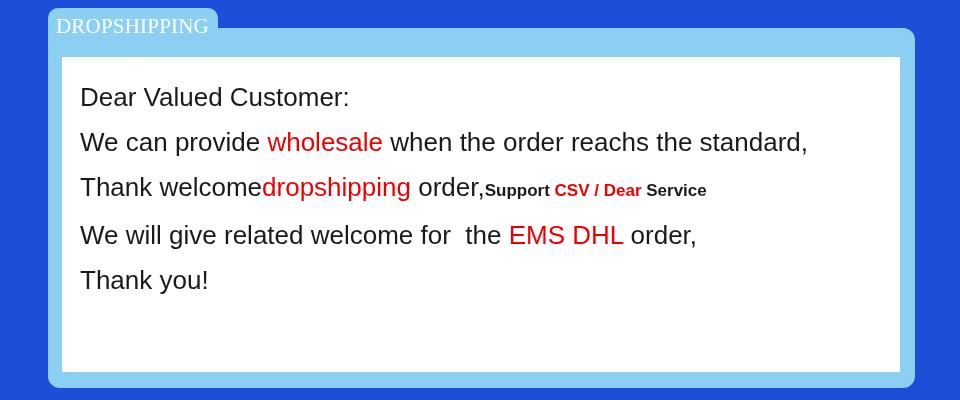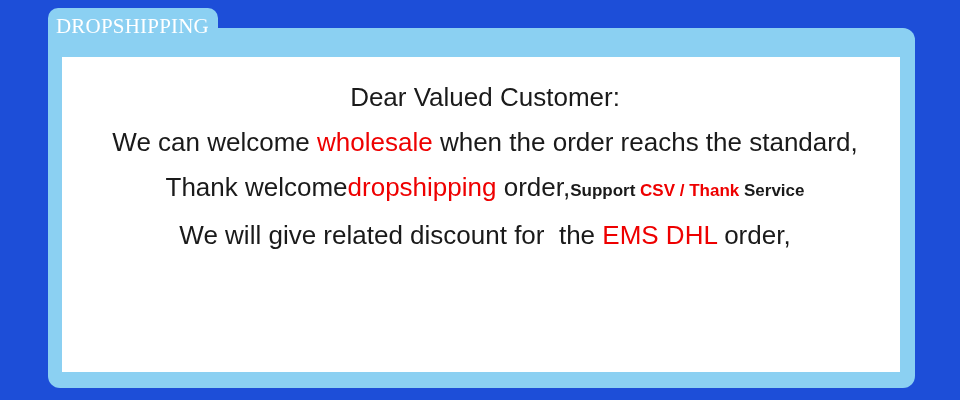--- a/index.html
+++ b/index.html
@@ -75,21 +75,20 @@
     top: 18px;
     width: 810px;
   }
 
   .msg-line {
     font-size: 26px;
     line-height: 45px;
     color: #1a1a1a;
     white-space: pre;
     font-family: "Liberation Sans", sans-serif;
-    text-align: center;
   }
 
   .hl-red {
     color: #EE0000;
   }
 
   .small-bold {
     font-size: 17px;
     font-weight: bold;
     margin-top: 44px;
@@ -112,22 +111,23 @@
 
   <div class="tab-label">DROPSHIPPING</div>
 
   <div class="inner-panel">
 
     <div class="message">
 
       <div class="msg-line"><span>Dear Valued Customer:</span></div>
 
 
-      <div class="msg-line"><span>We can welcome </span><span class="hl-red">wholesale</span><span> when the order reachs the standard,</span></div>
+      <div class="msg-line"><span>We can provide </span><span class="hl-red">wholesale</span><span> when the order reachs the standard,</span></div>
 
-      <div class="msg-line"><span>Thank welcome</span><span class="hl-red">dropshipping</span><span> order,</span><span class="small-bold">Support </span><span class="small-bold-red">CSV / Thank</span><span class="small-bold"> Service</span></div>
+      <div class="msg-line"><span>Thank welcome</span><span class="hl-red">dropshipping</span><span> order,</span><span class="small-bold">Support </span><span class="small-bold-red">CSV / Dear</span><span class="small-bold"> Service</span></div>
 
-      <div class="msg-line"><span>We will give related discount for  the </span><span class="hl-red">EMS DHL</span><span> order,</span></div>
+      <div class="msg-line"><span>We will give related welcome for  the </span><span class="hl-red">EMS DHL</span><span> order,</span></div>
 
+      <div class="msg-line"><span>Thank you!</span></div>
 
     </div>
   </div>
 </div>
 
 </body></html>

